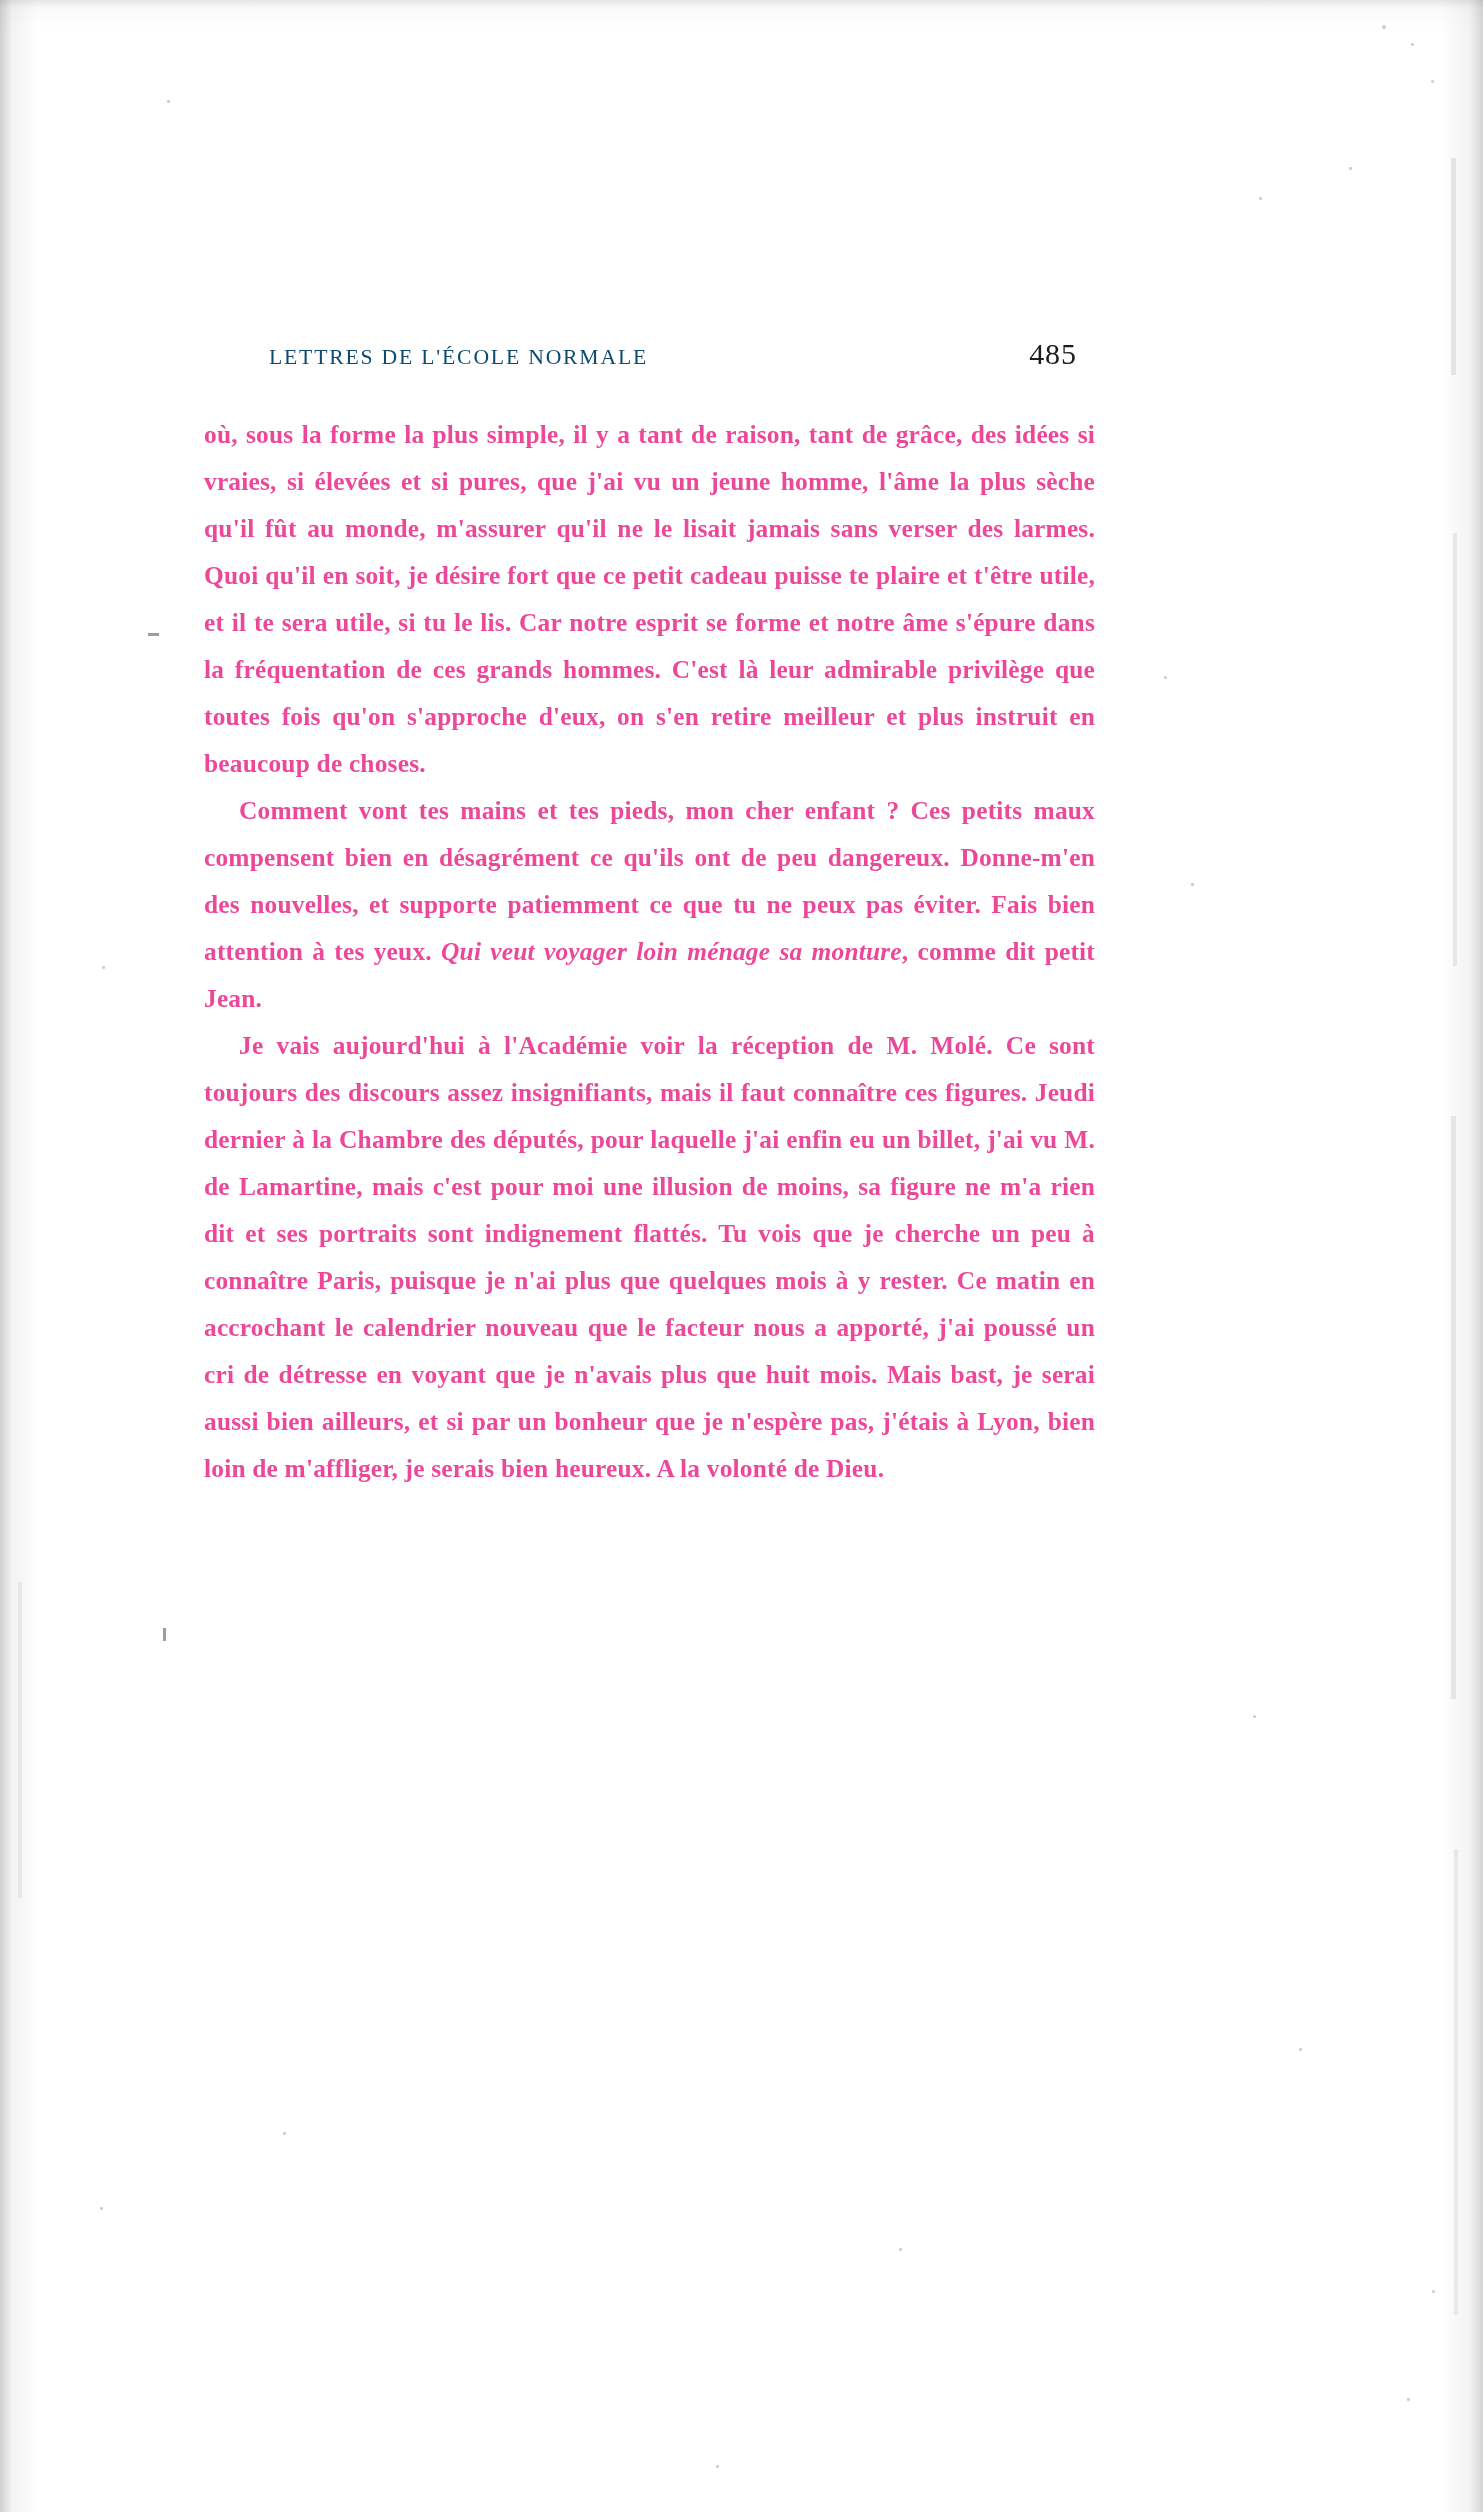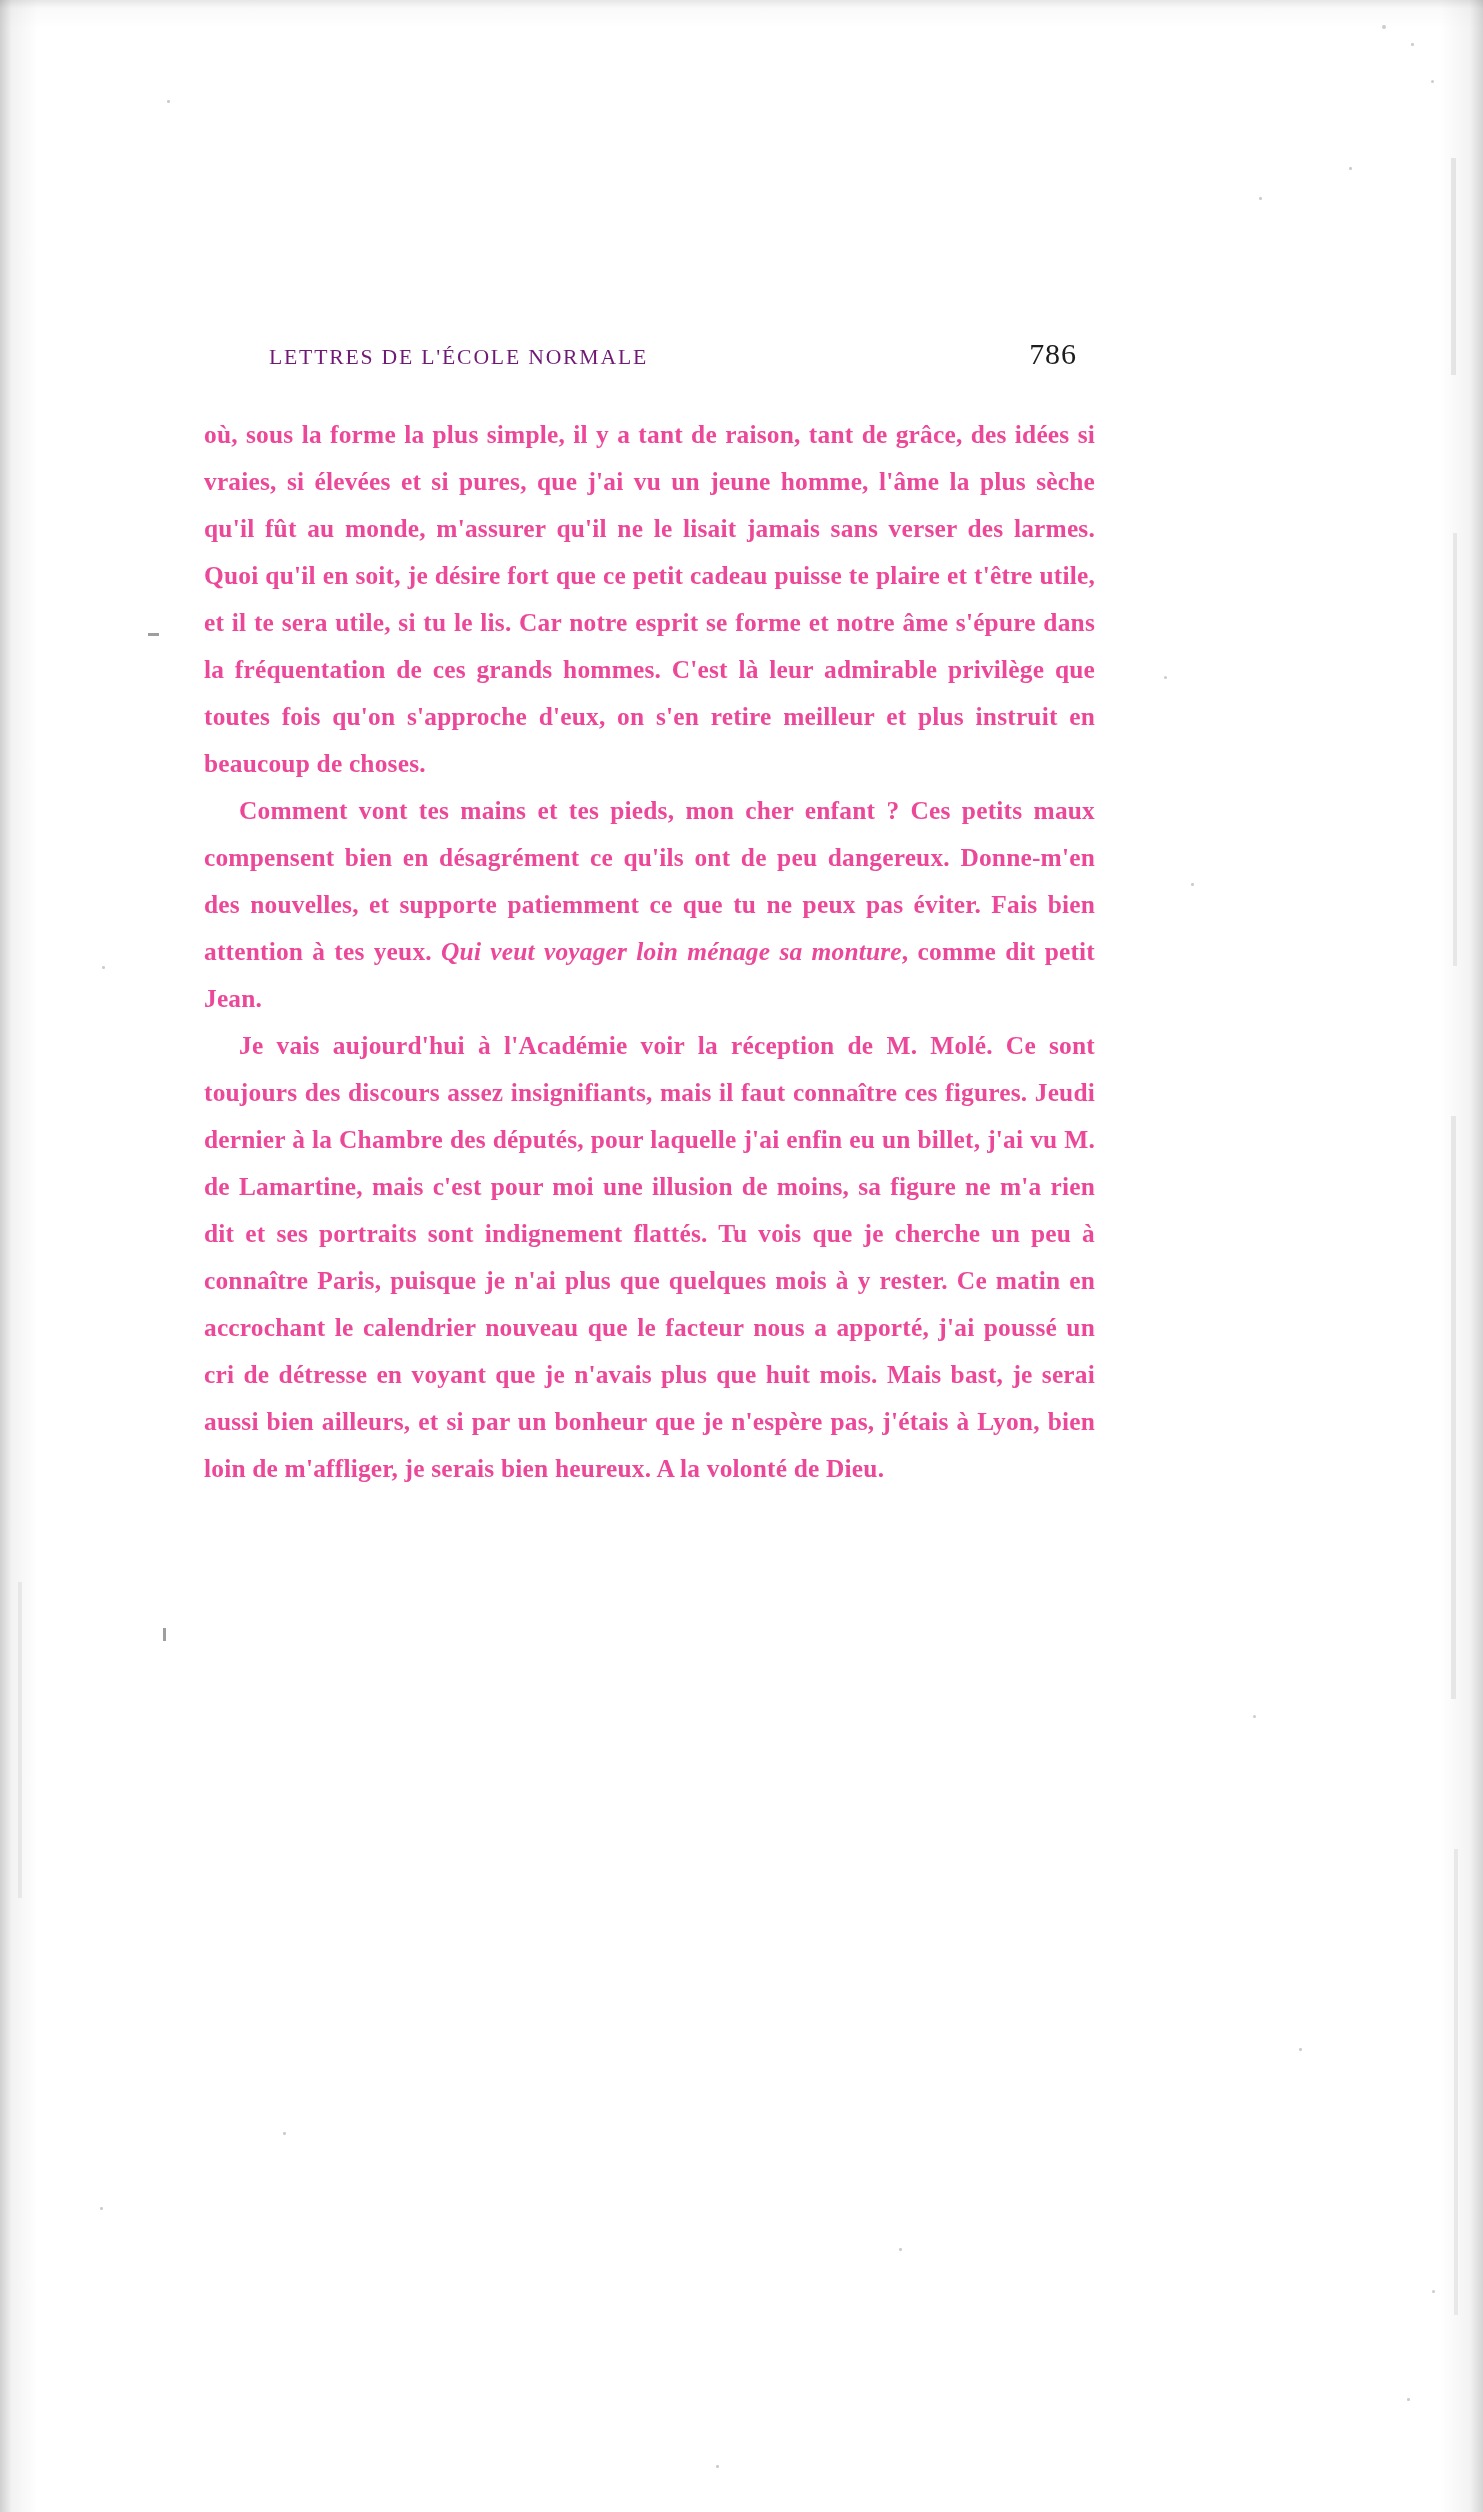--- a/index.html
+++ b/index.html
@@ -54,21 +54,21 @@
     display: flex;
     align-items: baseline;
     justify-content: space-between;
     margin: 0 0 40px 0;
     padding-left: 65px;
   }
   .running-title {
     font-variant: small-caps;
     font-size: 21.7px;
     letter-spacing: 1.8px;
-    color: #701a75;
+    color: #0c4a6e;
     white-space: nowrap;
   }
   .folio {
     font-size: 30px;
     color: #1d1d20;
     letter-spacing: 0.8px;
     font-family: "Liberation Serif", serif;
     padding-right: 18.3px;
   }
 
@@ -129,21 +129,21 @@
 <div class="edge-mark" style="left:1454px; top:1849px; width:4.2px; height:466px; opacity:.28;"></div>
 <div class="edge-mark" style="left:18.3px;   top:1582px; width:4.2px; height:316px; opacity:.25;"></div>
 
 <div class="tick" style="left:148px; top:633px; width:10.8px; height:3.3px;"></div>
 <div class="tick" style="left:163px; top:1628px; width:2.5px; height:12.5px;"></div>
 
 <div class="page">
 
   <div class="running-head">
     <span class="running-title">LETTRES DE L'ÉCOLE NORMALE</span>
-    <span class="folio">786</span>
+    <span class="folio">485</span>
   </div>
 
   <div class="body-text">
       <p><span>où, sous la forme la plus simple, il y a tant de raison, tant de grâce, des idées si vraies, si élevées et si pures, que j'ai vu un jeune homme, l'âme la plus sèche qu'il fût au monde, m'assurer qu'il ne le lisait jamais sans verser des larmes. Quoi qu'il en soit, je désire fort que ce petit cadeau puisse te plaire et t'être utile, et il te sera utile, si tu le lis. Car notre esprit se forme et notre âme s'épure dans la fréquentation de ces grands hommes. C'est là leur admirable privilège que toutes fois qu'on s'approche d'eux, on s'en retire meilleur et plus instruit en beaucoup de choses.</span></p>
       <p class="indent"><span>Comment vont tes mains et tes pieds, mon cher enfant ? Ces petits maux compensent bien en désagrément ce qu'ils ont de peu dangereux. Donne-m'en des nouvelles, et supporte patiemment ce que tu ne peux pas éviter. Fais bien attention à tes yeux. </span><i>Qui veut voyager loin ménage sa monture</i><span>, comme dit petit Jean.</span></p>
       <p class="indent"><span>Je vais aujourd'hui à l'Académie voir la réception de M. Molé. Ce sont toujours des discours assez insignifiants, mais il faut connaître ces figures. Jeudi dernier à la Chambre des députés, pour laquelle j'ai enfin eu un billet, j'ai vu M. de Lamartine, mais c'est pour moi une illusion de moins, sa figure ne m'a rien dit et ses portraits sont indignement flattés. Tu vois que je cherche un peu à connaître Paris, puisque je n'ai plus que quelques mois à y rester. Ce matin en accrochant le calendrier nouveau que le facteur nous a apporté, j'ai poussé un cri de détresse en voyant que je n'avais plus que huit mois. Mais bast, je serai aussi bien ailleurs, et si par un bonheur que je n'espère pas, j'étais à Lyon, bien loin de m'affliger, je serais bien heureux. A la volonté de Dieu.</span></p>
     </div>
 
 </div>
 

